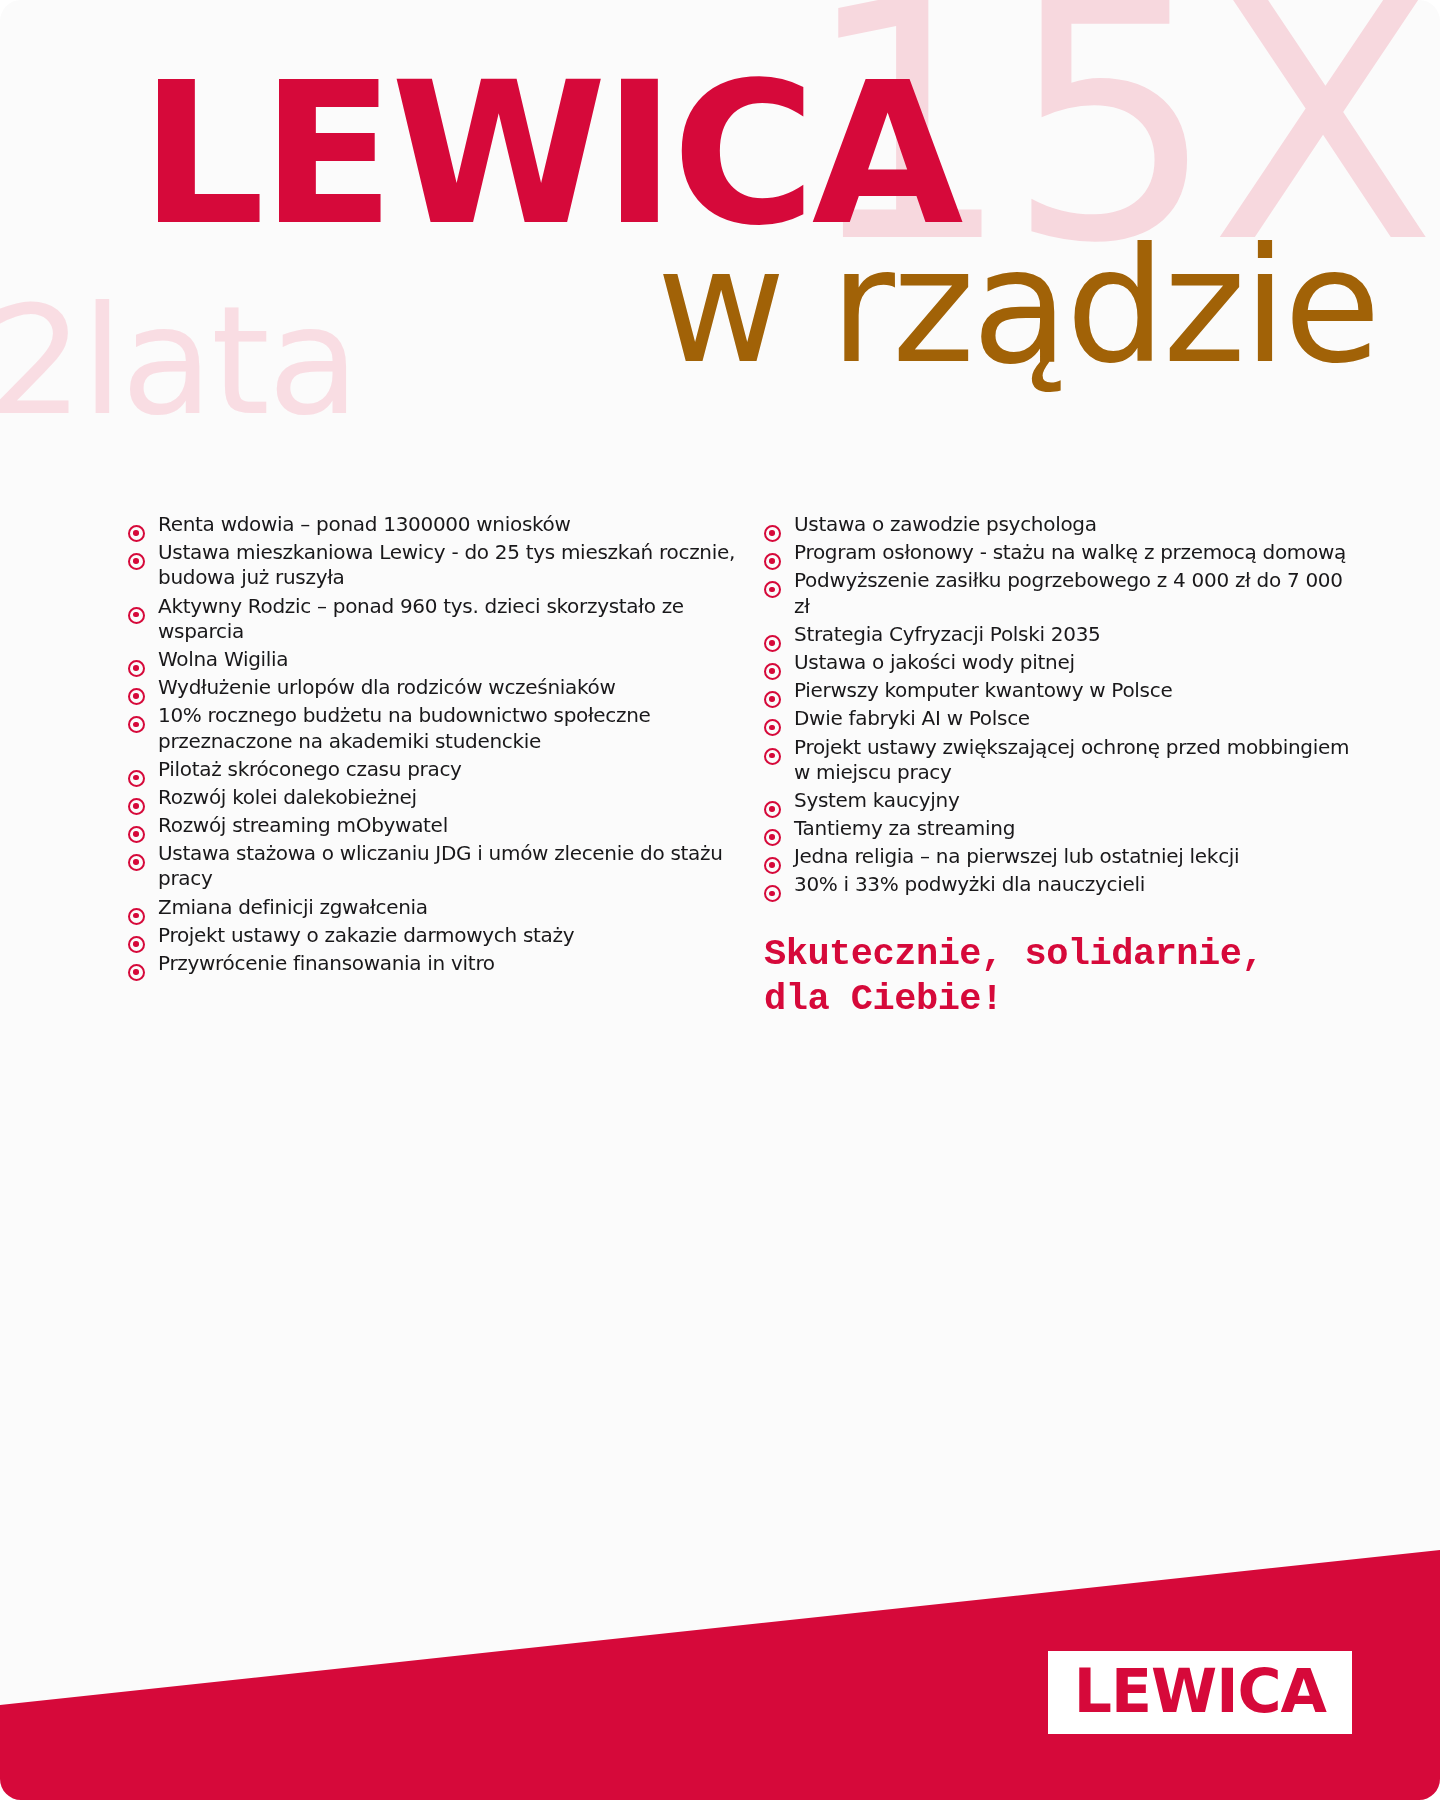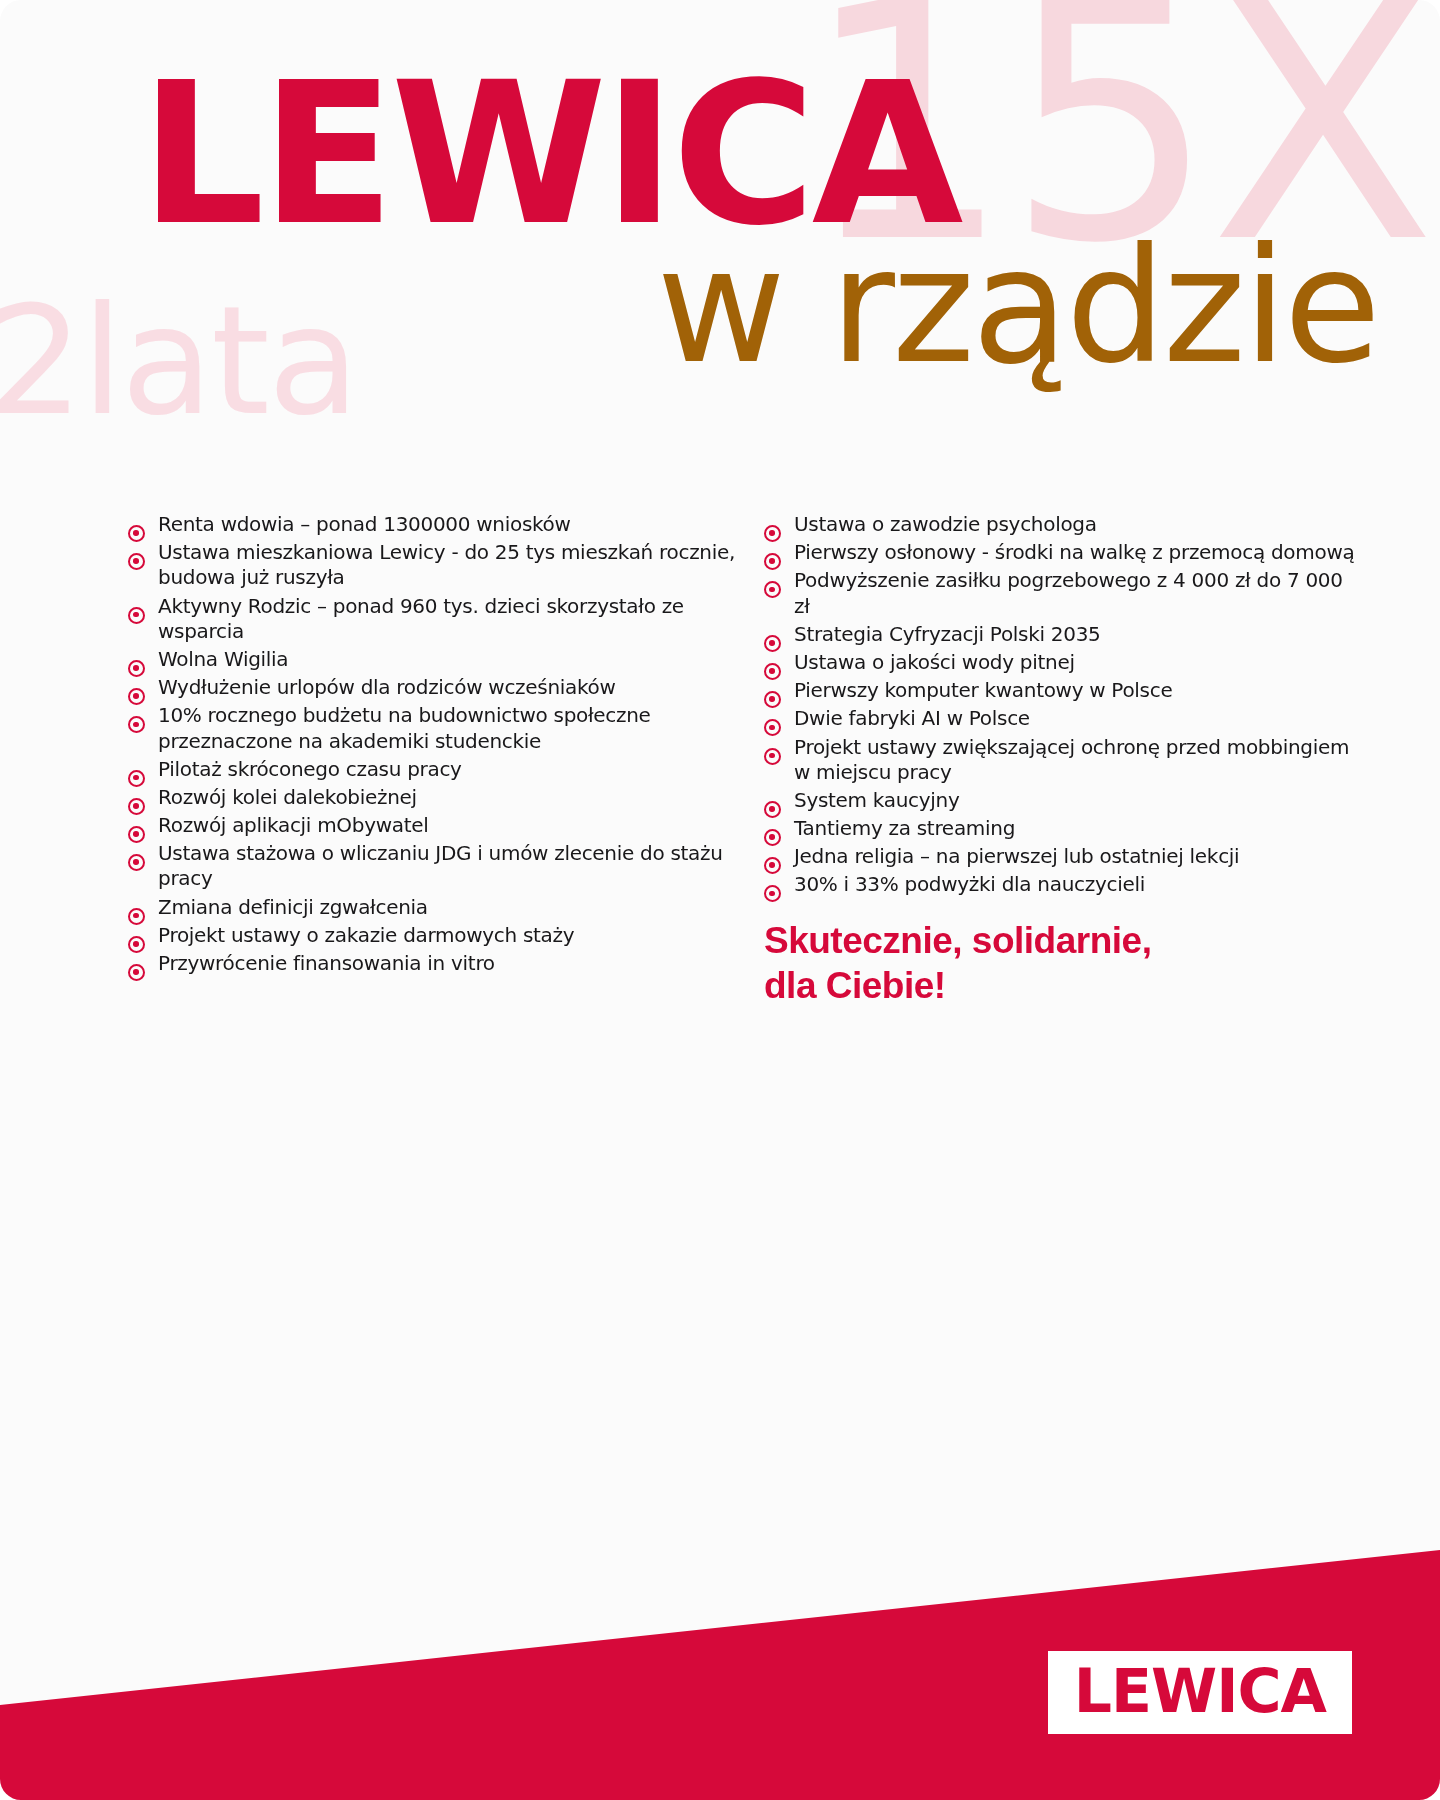--- a/index.html
+++ b/index.html
@@ -128,23 +128,23 @@
     left: 3.2px;
     top: 3.2px;
     width: 5.6px;
     height: 5.6px;
     border-radius: 50%;
     background: #d6093a;
   }
 
   
   .slogan {
-    margin-top: 20px;
+    margin-top: 34px;
     color: #d6093a;
-    font-family: Liberation Sans, sans-serif;
+    font-family: Liberation Mono, monospace;
     font-weight: bold;
     font-size: 37px;
     line-height: 1.22;
     letter-spacing: -0.5px;
   }
 
   
   .bottom-band {
     position: absolute;
     left: 0;
@@ -189,32 +189,32 @@
     <div class="col col-left">
       <ul class="bullets">
         <li><span class="dot"></span><span>Renta wdowia – ponad 1300000 wniosków</span></li>
         <li><span class="dot"></span><span>Ustawa mieszkaniowa Lewicy - do 25 tys mieszkań rocznie, budowa już ruszyła</span></li>
         <li><span class="dot"></span><span>Aktywny Rodzic – ponad 960 tys. dzieci skorzystało ze wsparcia</span></li>
         <li><span class="dot"></span><span>Wolna Wigilia</span></li>
         <li><span class="dot"></span><span>Wydłużenie urlopów dla rodziców wcześniaków</span></li>
         <li><span class="dot"></span><span>10% rocznego budżetu na budownictwo społeczne przeznaczone na akademiki studenckie</span></li>
         <li><span class="dot"></span><span>Pilotaż skróconego czasu pracy</span></li>
         <li><span class="dot"></span><span>Rozwój kolei dalekobieżnej</span></li>
-        <li><span class="dot"></span><span>Rozwój aplikacji mObywatel</span></li>
+        <li><span class="dot"></span><span>Rozwój streaming mObywatel</span></li>
         <li><span class="dot"></span><span>Ustawa stażowa o wliczaniu JDG i umów zlecenie do stażu pracy</span></li>
         <li><span class="dot"></span><span>Zmiana definicji zgwałcenia</span></li>
         <li><span class="dot"></span><span>Projekt ustawy o zakazie darmowych staży</span></li>
         <li><span class="dot"></span><span>Przywrócenie finansowania in vitro</span></li>
       </ul>
     </div>
 
     <div class="col col-right">
       <ul class="bullets">
         <li><span class="dot"></span><span>Ustawa o zawodzie psychologa</span></li>
-        <li><span class="dot"></span><span>Pierwszy osłonowy - środki na walkę z przemocą domową</span></li>
+        <li><span class="dot"></span><span>Program osłonowy - stażu na walkę z przemocą domową</span></li>
         <li><span class="dot"></span><span>Podwyższenie zasiłku pogrzebowego z 4 000 zł do 7 000 zł</span></li>
         <li><span class="dot"></span><span>Strategia Cyfryzacji Polski 2035</span></li>
         <li><span class="dot"></span><span>Ustawa o jakości wody pitnej</span></li>
         <li><span class="dot"></span><span>Pierwszy komputer kwantowy w Polsce</span></li>
         <li><span class="dot"></span><span>Dwie fabryki AI w Polsce</span></li>
         <li><span class="dot"></span><span>Projekt ustawy zwiększającej ochronę przed mobbingiem w miejscu pracy</span></li>
         <li><span class="dot"></span><span>System kaucyjny</span></li>
         <li><span class="dot"></span><span>Tantiemy za streaming</span></li>
         <li><span class="dot"></span><span>Jedna religia – na pierwszej lub ostatniej lekcji</span></li>
         <li><span class="dot"></span><span>30% i 33% podwyżki dla nauczycieli</span></li>

